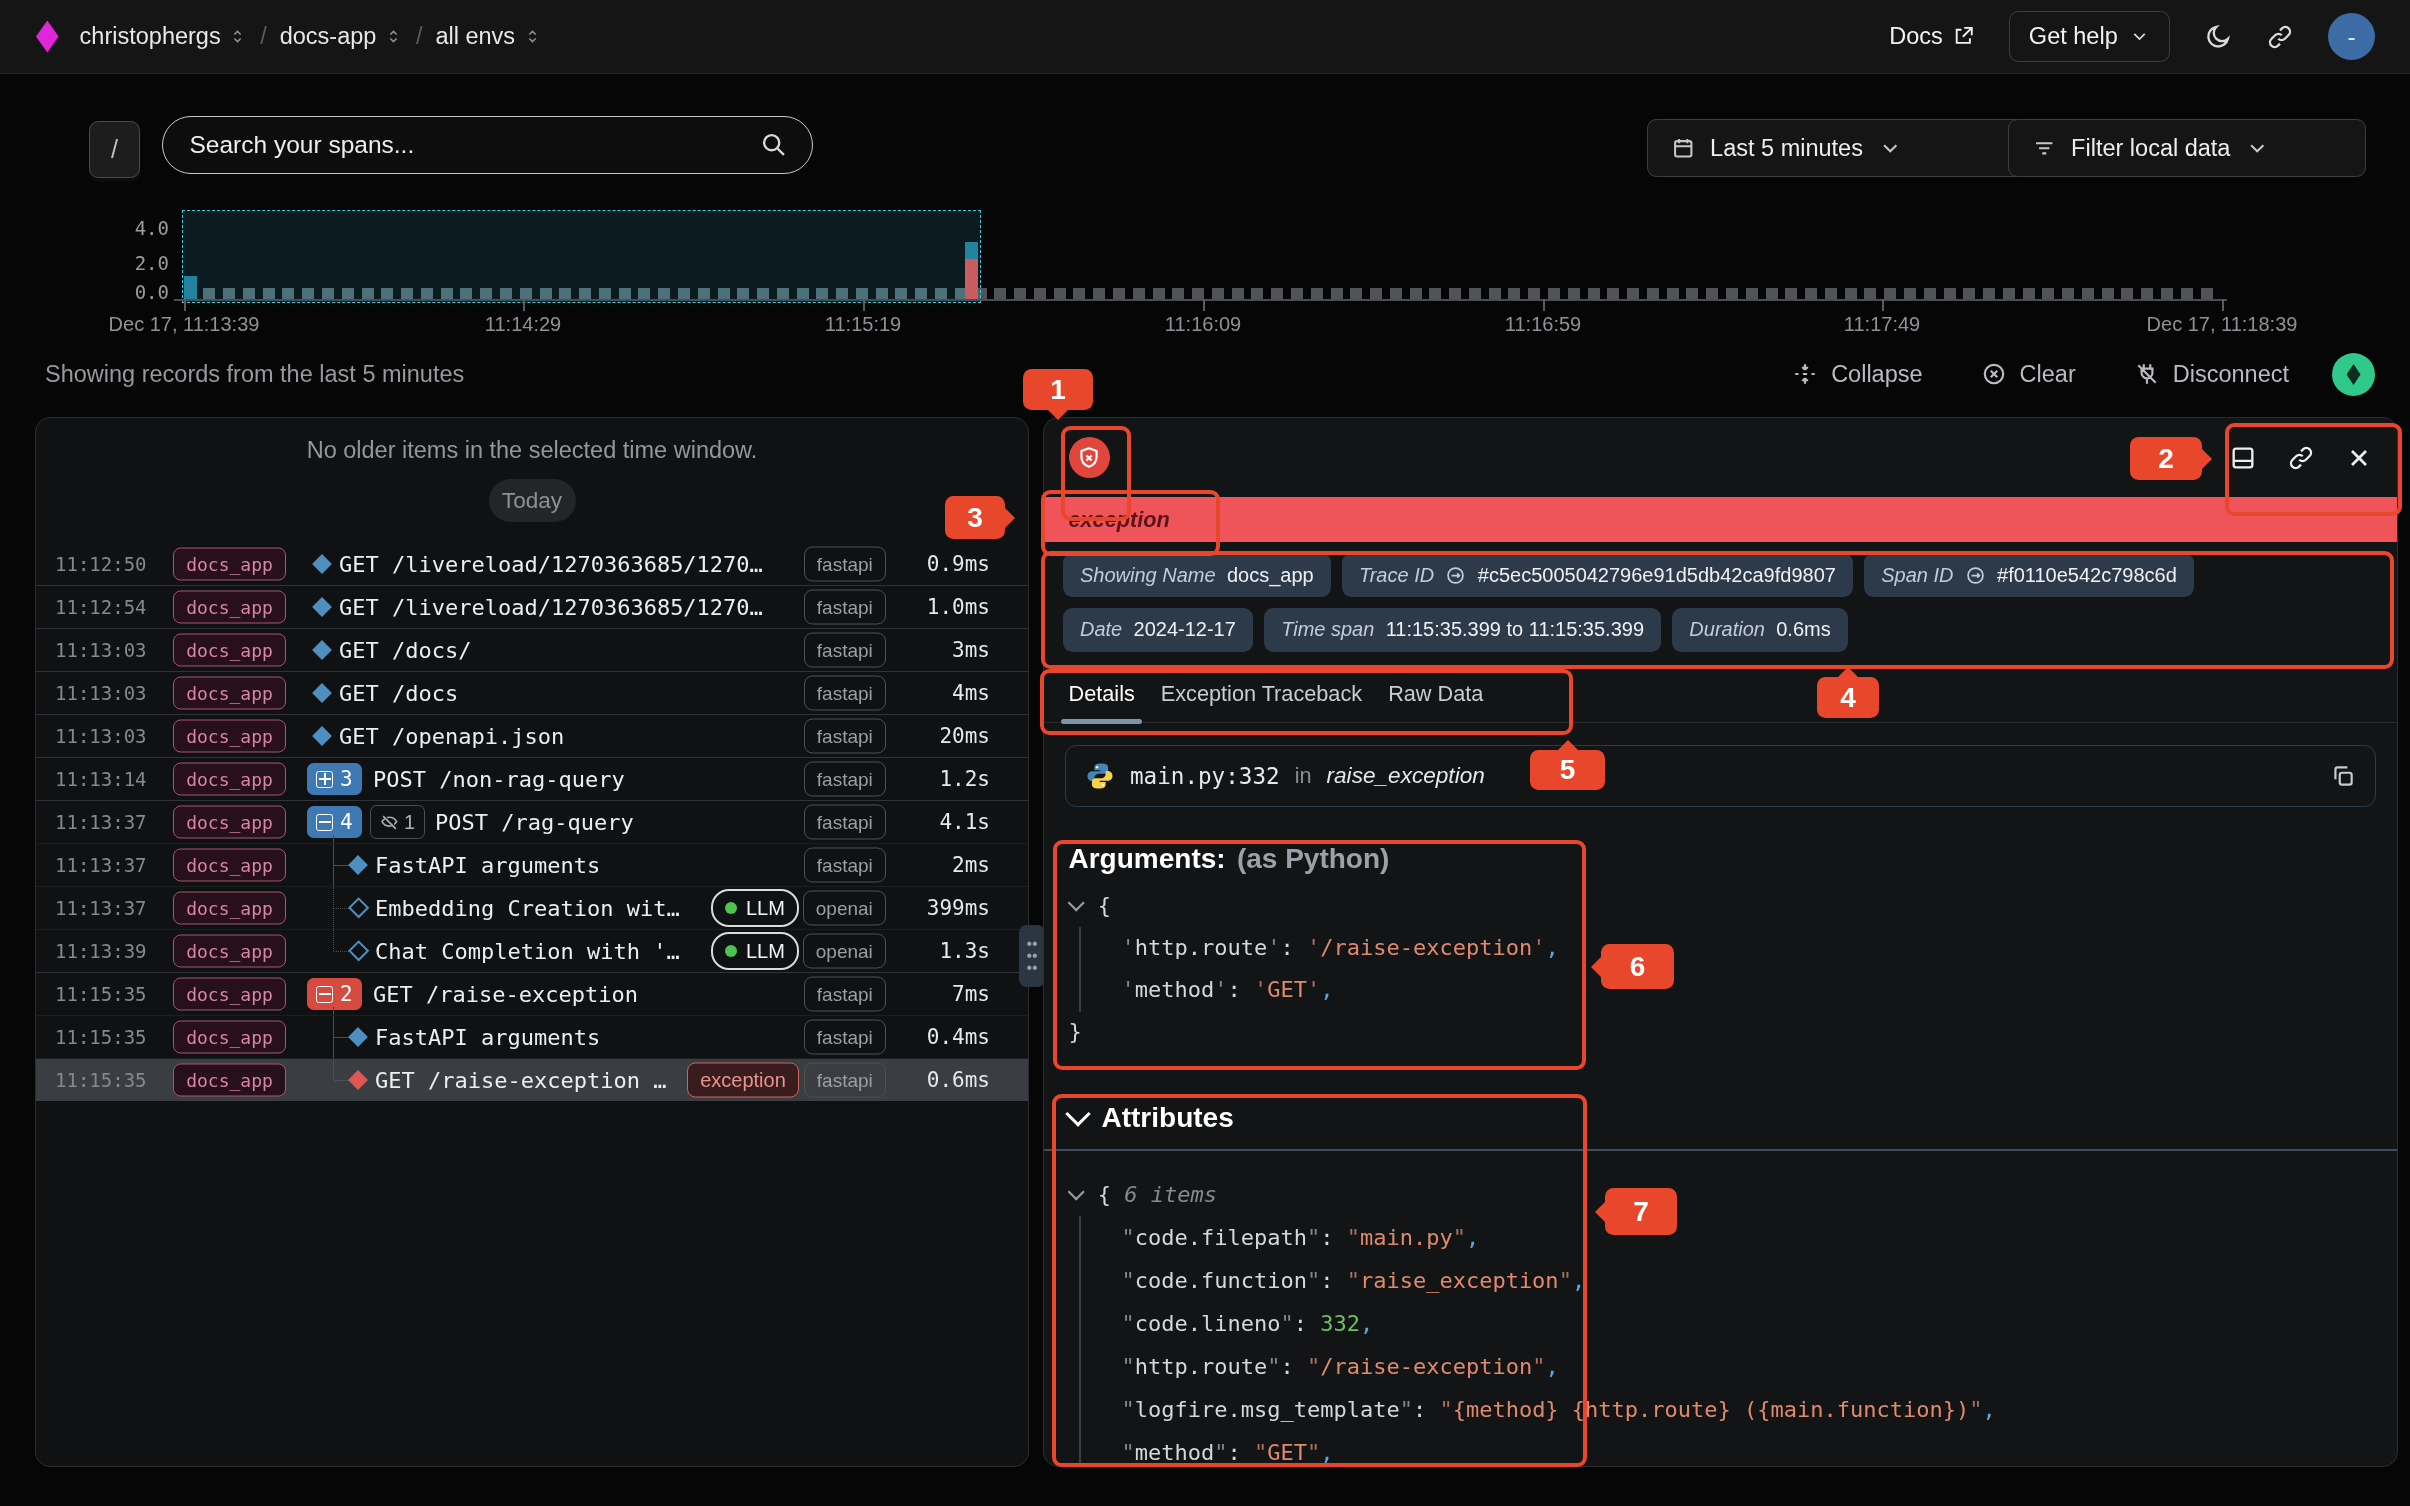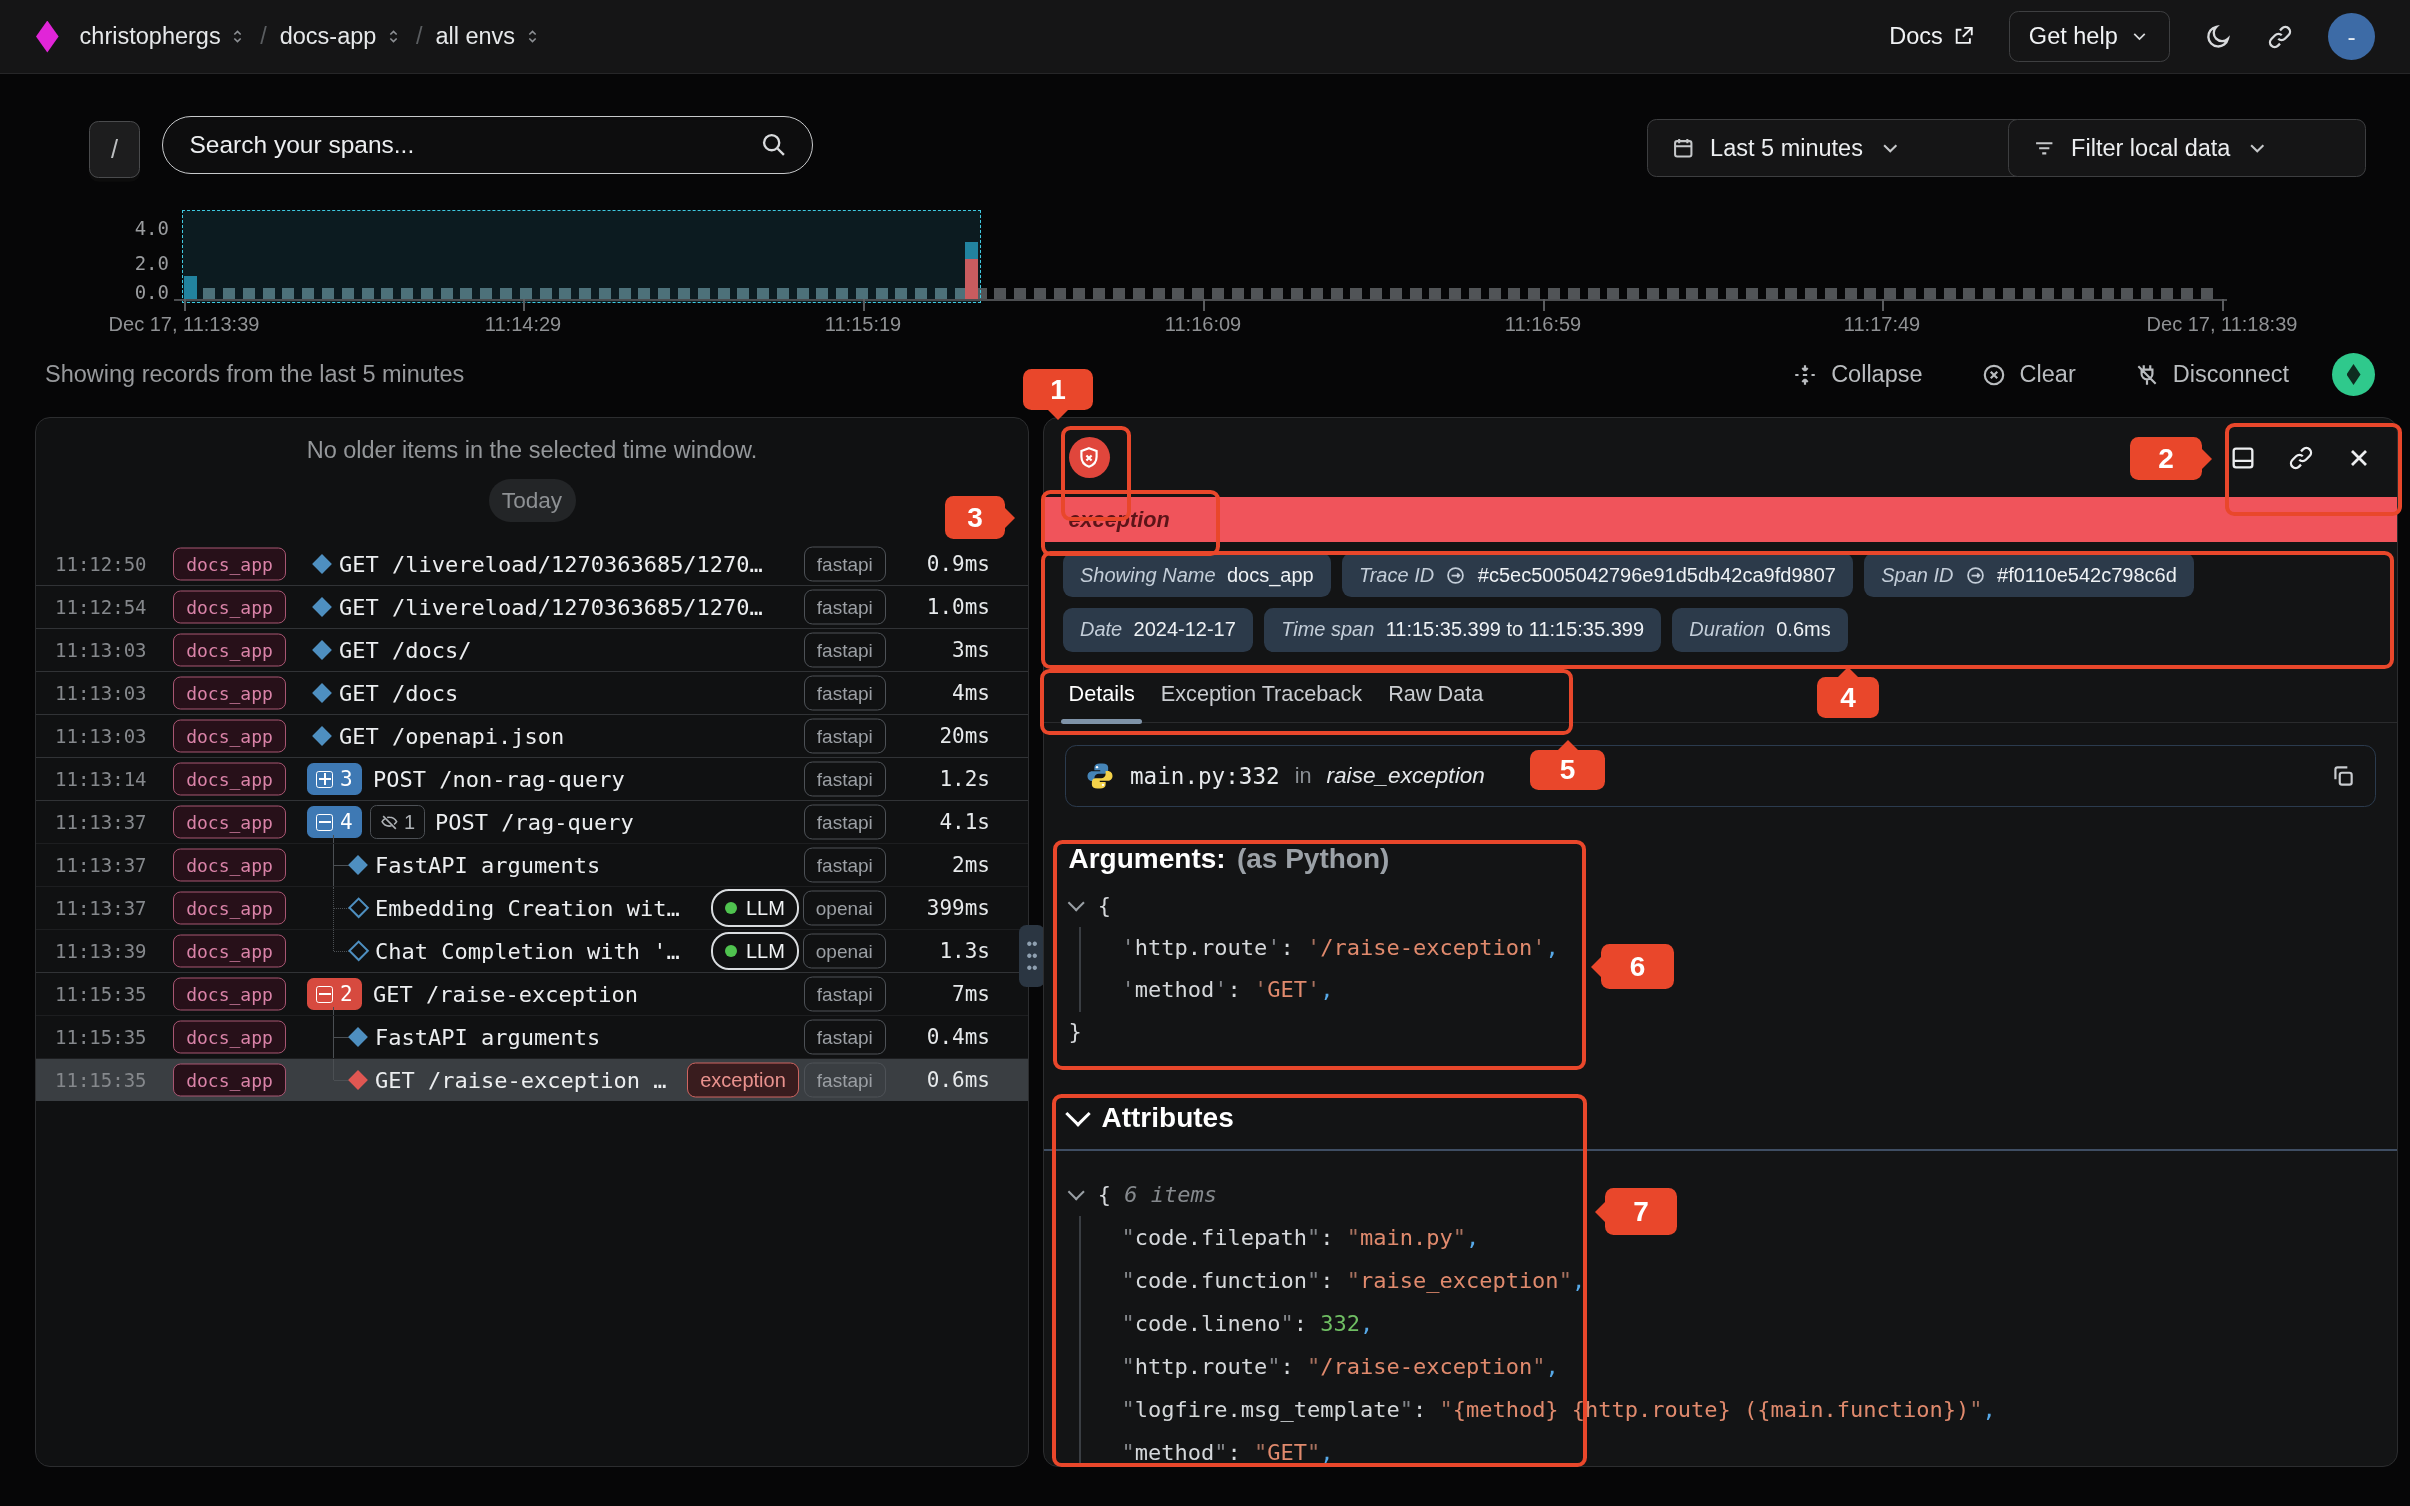--- a/index.html
+++ b/index.html
@@ -58,21 +58,21 @@
   .xtick{position:absolute;top:97px;width:1.9px;height:12.2px;background:#5a5c5f;}
   .bbar{position:absolute;width:12.2px;height:11.3px;bottom:58px;background:#515457;}
   .bbar.insel{background:#51696f;}
   .databar{position:absolute;width:13px;}
   .selwin{position:absolute;top:7.5px;height:91px;border:1.9px dashed #3fc9e0;background:rgba(56,170,200,0.13);}
 
   
   .statusrow{position:absolute;left:45px;right:36px;top:352px;height:45px;display:flex;align-items:center;}
   .status-msg{font-size:23.5px;color:#97999c;}
   .statusrow .grow{flex:1;}
-  .s-btn{display:flex;align-items:flex-end;gap:13px;font-size:23.5px;color:#b9bcbf;margin-left:58px;cursor:pointer;}
+  .s-btn{display:flex;align-items:flex-start;gap:13px;font-size:23.5px;color:#b9bcbf;margin-left:58px;cursor:pointer;}
   .s-btn svg{width:26px;height:26px;stroke:#b9bcbf;}
   .conn-dot{width:43px;height:43px;border-radius:50%;background:#2fc98c;margin-left:43px;
             display:flex;align-items:center;justify-content:center;}
   .conn-dot i{width:14px;height:21px;background:#0e2c20;clip-path:polygon(50% 0,100% 50%,50% 100%,0 50%);}
 
   
   .lpanel{position:absolute;left:35px;top:417px;width:992px;height:1048px;background:#101112;
           border:1.9px solid #2c2d2f;border-radius:15px;overflow:hidden;}
   .lp-note{text-align:center;margin-top:19px;font-size:23.5px;color:#94979a;}
   .today-btn{width:87px;height:43px;border-radius:21.7px;background:#232527;color:#8e9194;font-size:22.6px;

